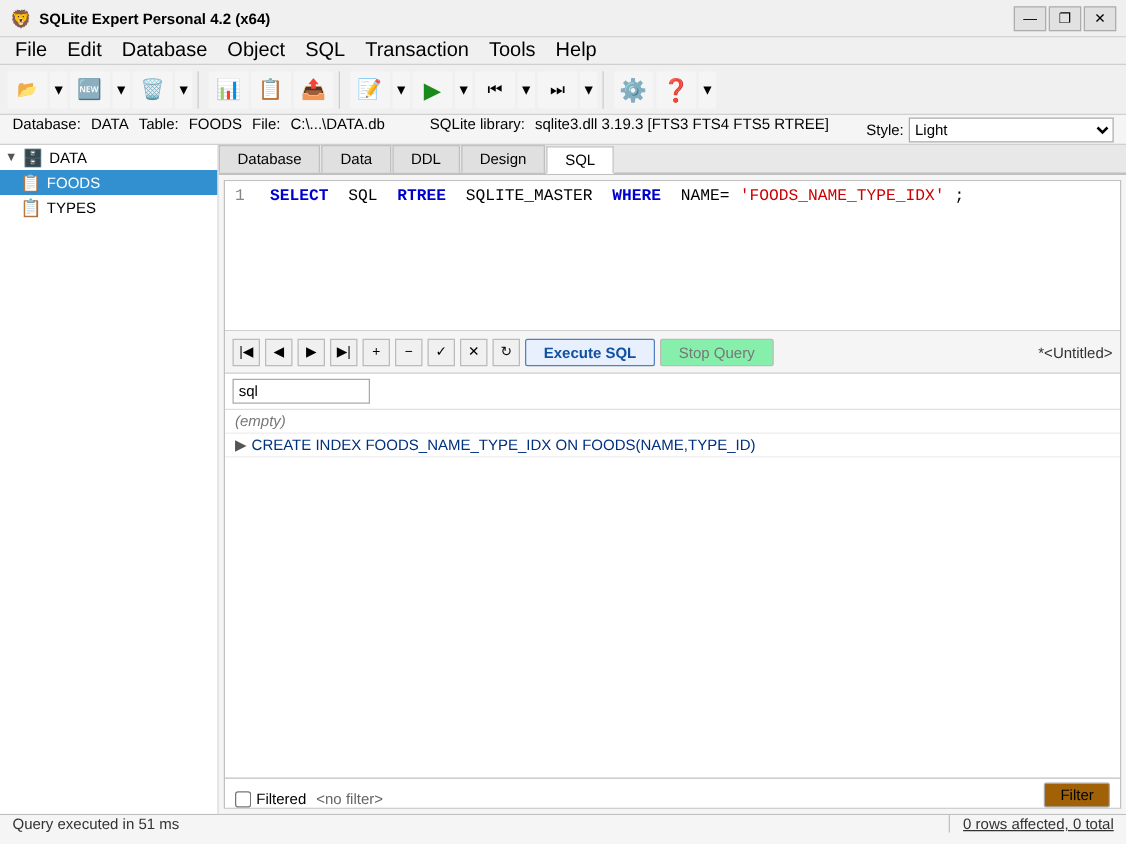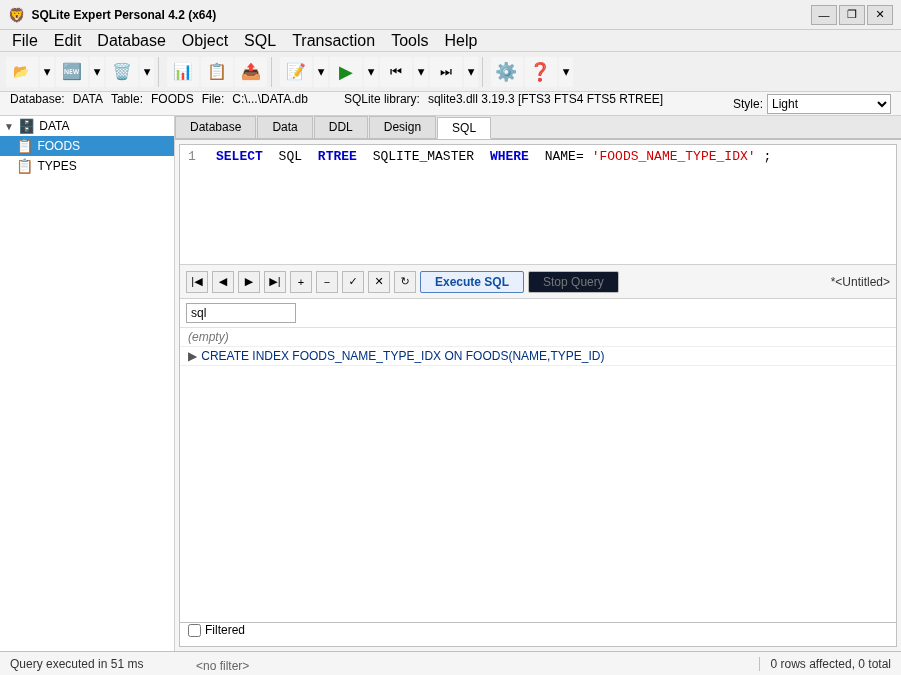--- a/index.html
+++ b/index.html
@@ -18,21 +18,21 @@
     
     #toolbar { background: #f0f0f0; height: 40px; display: flex; align-items: center; padding: 0 6px; gap: 4px; border-bottom: 1px solid #d0d0d0; }
     .toolbar-group { display: flex; align-items: center; gap: 2px; margin-right: 4px; padding-right: 4px; border-right: 1px solid #ccc; }
     .toolbar-group:last-child { border-right: none; }
     .tb-btn { width: 32px; height: 30px; background: #f5f5f5; border: 1px solid transparent; cursor: pointer; display: flex; align-items: center; justify-content: center; border-radius: 2px; }
     .tb-dropdown { width: 14px; height: 30px; background: #f5f5f5; border: 1px solid transparent; cursor: pointer; display: flex; align-items: center; justify-content: center; border-radius: 2px; }
 
     
     #infobar { background: #f5f5f5; height: 24px; display: flex; padding: 0 10px; gap: 8px; border-bottom: 1px solid #d0d0d0; font-size: 12px; }
     #style-dropdown { display: flex; align-items: center; gap: 4px; margin-left: auto; }
-    #style-select { width: 124px; height: 20px; font-size: 12px; border: 1px solid #aaa; background: white; }
+    #style-select { width: 164px; height: 20px; font-size: 12px; border: 1px solid #aaa; background: white; }
 
     
     #main { display: flex; height: calc(675px - 30px - 22px - 40px - 24px - 24px); }
 
     
     #sidebar { width: 175px; background: white; border-right: 1px solid #d0d0d0; overflow-y: auto; }
     .tree-item { display: flex; align-items: center; padding: 2px 4px; cursor: pointer; gap: 4px; }
     .tree-item.selected { background: #3390d0; color: white; }
     .tree-indent1 { padding-left: 16px; }
     .tree-arrow { font-size: 10px; color: #555; }
@@ -57,40 +57,40 @@
     .sql-line { display: flex; gap: 8px; }
     .sql-lineno { color: #888; min-width: 20px; }
     .sql-keyword { color: #0000cc; font-weight: bold; }
     .sql-string { color: #cc0000; }
     .sql-plain { color: #000; }
 
     
     #sql-toolbar { display: flex; align-items: center; padding: 3px 6px; gap: 4px; background: #f5f5f5; border-bottom: 1px solid #d0d0d0; height: 34px; }
     .nav-btn { width: 22px; height: 22px; background: #f0f0f0; border: 1px solid #bbb; cursor: pointer; display: flex; align-items: center; justify-content: center; font-size: 11px; }
     .exec-btn { padding: 3px 14px; background: #e8f0fe; border: 1px solid #5080c0; cursor: pointer; font-size: 12px; font-weight: bold; color: #1050a0; border-radius: 2px; }
-    .stop-btn { padding: 3px 14px; background: #0f172a; border: 1px solid #bbb; cursor: pointer; font-size: 12px; color: #777; border-radius: 2px; }
+    .stop-btn { padding: 3px 14px; background: #86efac; border: 1px solid #bbb; cursor: pointer; font-size: 12px; color: #777; border-radius: 2px; }
     .untitled-label { margin-left: auto; font-size: 12px; color: #333; }
 
     
     #result-area { flex: 1; display: flex; flex-direction: column; overflow: hidden; }
     #search-bar { display: flex; align-items: center; padding: 4px 6px; border-bottom: 1px solid #e0e0e0; }
     #search-input { width: 110px; height: 20px; border: 1px solid #aaa; font-size: 12px; padding: 1px 4px; }
 
     #result-list { flex: 1; overflow: auto; }
     .result-row { display: flex; align-items: center; padding: 2px 8px; font-size: 12px; border-bottom: 1px solid #eee; }
     .result-row.empty-row { color: #777; font-style: italic; }
     .result-row.data-row { color: #003080; }
     .result-row-arrow { color: #555; margin-right: 4px; }
 
     
-    #statusbar { height: 24px; background: #f5f5f5; border-top: 1px solid #c0c0c0; display: flex; align-items: center; padding: 0 10px; font-size: 12px; color: #333; }
-    #statusbar-right { margin-left: auto; border-left: 1px solid #c0c0c0; padding-left: 10px; }
-
-    
-    #bottom-bar { height: 24px; background: white; border-top: 1px solid #c0c0c0; display: flex; align-items: flex-start; padding: 0 8px; gap: 22px; flex-direction: column; }
+    #statusbar { height: 24px; background: #f5f5f5; border-top: 1px solid #c0c0c0; display: flex; align-items: flex-start; padding: 0 10px; font-size: 12px; color: #333; }
+    #statusbar-right { margin-left: auto; border-left: 1px solid #c0c0c0; padding-left: 10px; text-decoration: underline; }
+
+    
+    #bottom-bar { height: 24px; background: white; border-top: 1px solid #c0c0c0; display: flex; align-items: flex-end; padding: 0 8px; gap: 0; }
     .filter-check { display: flex; align-items: center; gap: 4px; font-size: 12px; }
     .filter-text { font-size: 12px; color: #666; margin-left: 8px; }
     .filter-btn { margin-left: auto; padding: 2px 12px; background: #a16207; border: 1px solid #aaa; cursor: pointer; font-size: 12px; border-radius: 2px; }
   </style>
 </head>
 <body>
 
 <div id="titlebar">
   <div id="titlebar-left">
     <span style="font-size:14px;">🦁</span>

